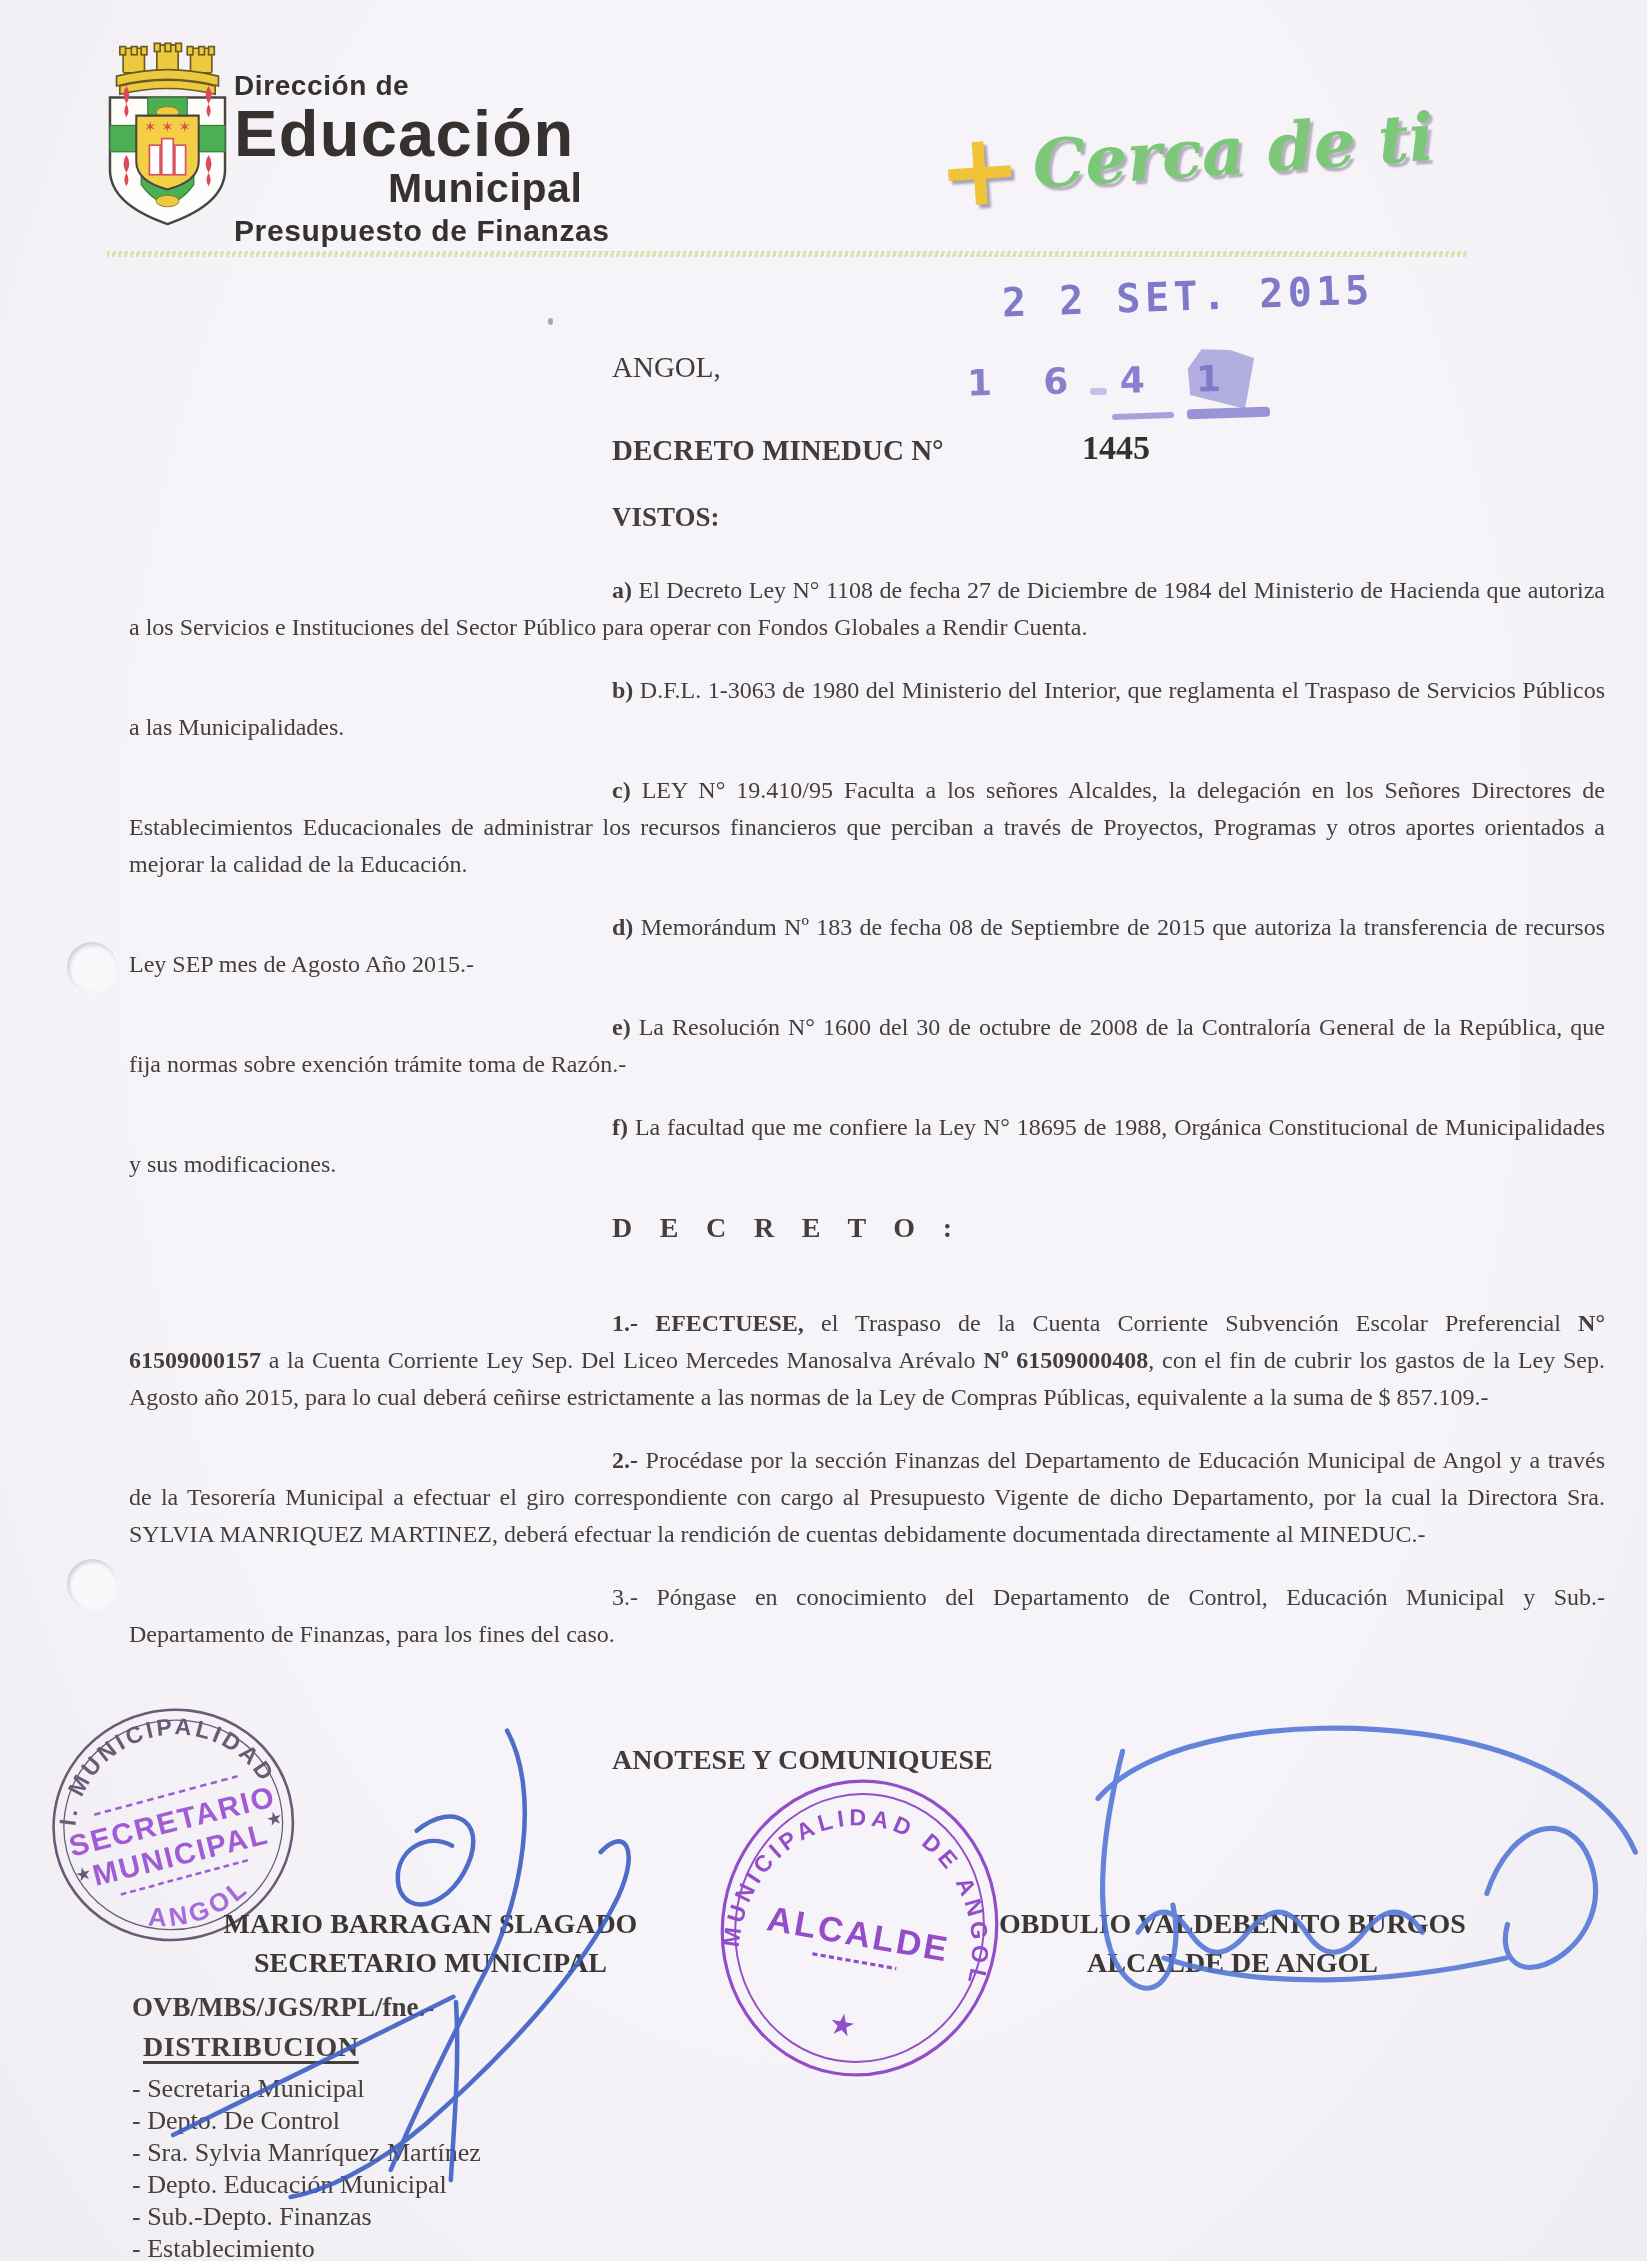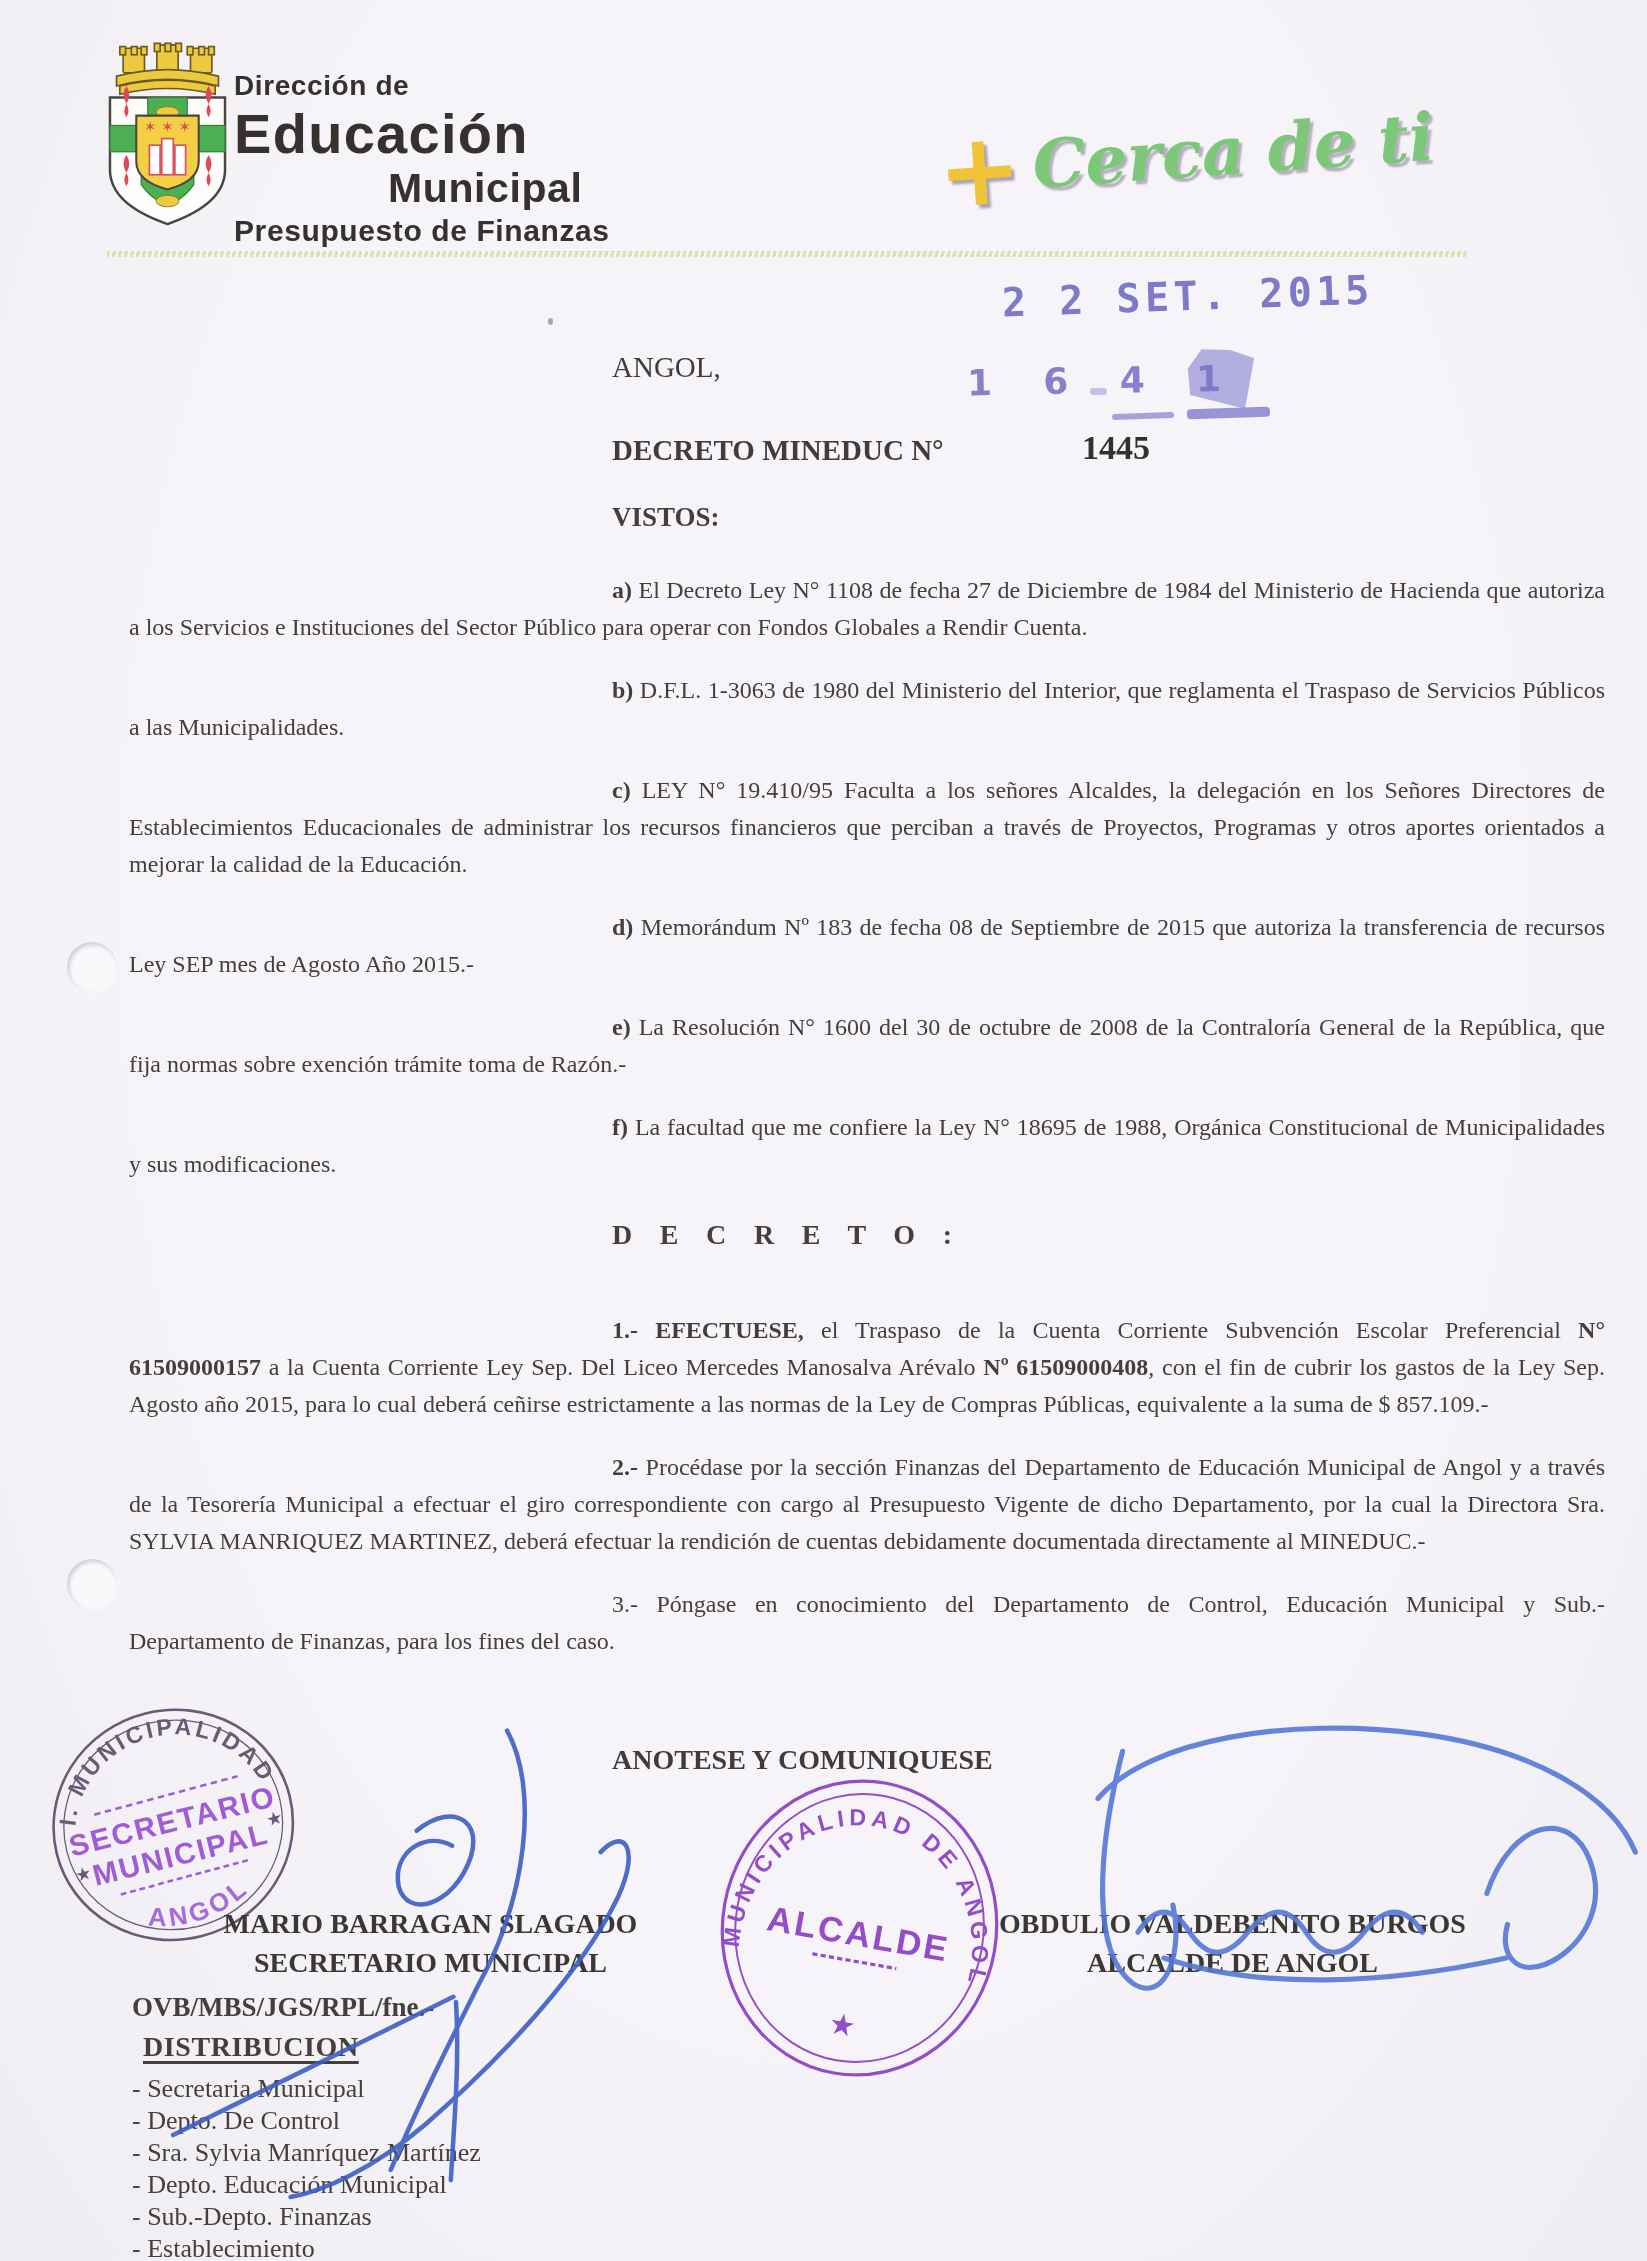--- a/index.html
+++ b/index.html
@@ -4,21 +4,21 @@
 <style>
   html,body{margin:0;padding:0;background:#e9e7ec;}
   .page{position:relative;width:1647px;height:2261px;overflow:hidden;
         background:radial-gradient(ellipse at 50% 40%, #f6f4f8 55%, #efedf2 100%);
         font-family:"Liberation Serif", serif;color:#413c39;}
   
   .crest{position:absolute;left:83px;top:40px;width:169px;height:189px;}
   .hdr-text{position:absolute;left:234px;top:70px;width:452px;
             font-family:"Liberation Sans", sans-serif;font-weight:bold;color:#35312e;}
   .h1{font-size:28px;line-height:31px;letter-spacing:0.6px;}
-  .h2{font-size:56px;line-height:66px;letter-spacing:1.3px;}
+  .h2{font-size:65px;line-height:66px;letter-spacing:1.3px;}
   .h3{font-size:41px;line-height:43px;margin-left:154px;letter-spacing:0.6px;}
   .h4{font-size:30px;line-height:34px;margin-top:3.9px;letter-spacing:0.6px;}
   .slogan{position:absolute;left:937px;top:97px;transform:rotate(-4deg);white-space:nowrap;}
   .slogan .plus{font-family:"DejaVu Sans", sans-serif;font-weight:bold;font-size:100px;
                 color:#f1c437;text-shadow:3.2px 3.9px 2.6px #a9a4b0;vertical-align:-13px;}
   .slogan .script{font-family:"DejaVu Serif", serif;font-style:italic;font-weight:bold;
                   font-size:66px;color:#7cc878;text-shadow:3.2px 3.9px 1.9px #b5b0bc;margin-left:11.6px;}
   .divider{position:absolute;left:107px;top:251px;width:1360px;height:5.8px;
            background:repeating-linear-gradient(105deg,#d6e5a9 0 3.2px,rgba(0,0,0,0) 3.2px 5.8px);}
   
@@ -40,21 +40,21 @@
               opacity:.4;border-radius:3.2px;}
   .decree-label{position:absolute;left:612px;top:434px;font-size:29px;font-weight:bold;}
   .decree-number{position:absolute;left:1082px;top:429px;font-size:34px;font-weight:bold;color:#33302d;}
   .speck{position:absolute;left:548px;top:318px;width:5.2px;height:6.5px;background:#8a8590;
          border-radius:50%;opacity:.7;}
   
   .doc{position:absolute;left:129px;top:499px;width:1476px;font-size:24px;line-height:37px;
        text-align:justify;color:#443f3b;z-index:2;}
   .doc p{margin:0 0 26px 0;text-indent:483px;}
   .doc .vistos-title{font-weight:bold;font-size:27px;margin-bottom:36px;}
-  .doc .decreto-title{font-weight:bold;font-size:28px;letter-spacing:10.3px;margin-top:33px;
+  .doc .decreto-title{font-weight:bold;font-size:28px;letter-spacing:10.3px;margin-top:26px;
                       margin-bottom:59px;}
   .closing{position:absolute;left:612px;top:1744px;font-size:28px;font-weight:bold;z-index:2;}
   
   .sec-block{position:absolute;left:143px;top:1904px;width:575px;text-align:center;
              font-weight:bold;font-size:28px;line-height:39px;color:#3b3733;z-index:2;}
   .mayor-block{position:absolute;left:961px;top:1904px;width:543px;text-align:center;
                font-weight:bold;font-size:28px;line-height:39px;color:#3b3733;z-index:2;}
   .stamp-svg{position:absolute;z-index:1;opacity:.92;}
   .sig-svg{position:absolute;left:0;top:1679px;width:1647px;height:582px;z-index:5;
            pointer-events:none;}

